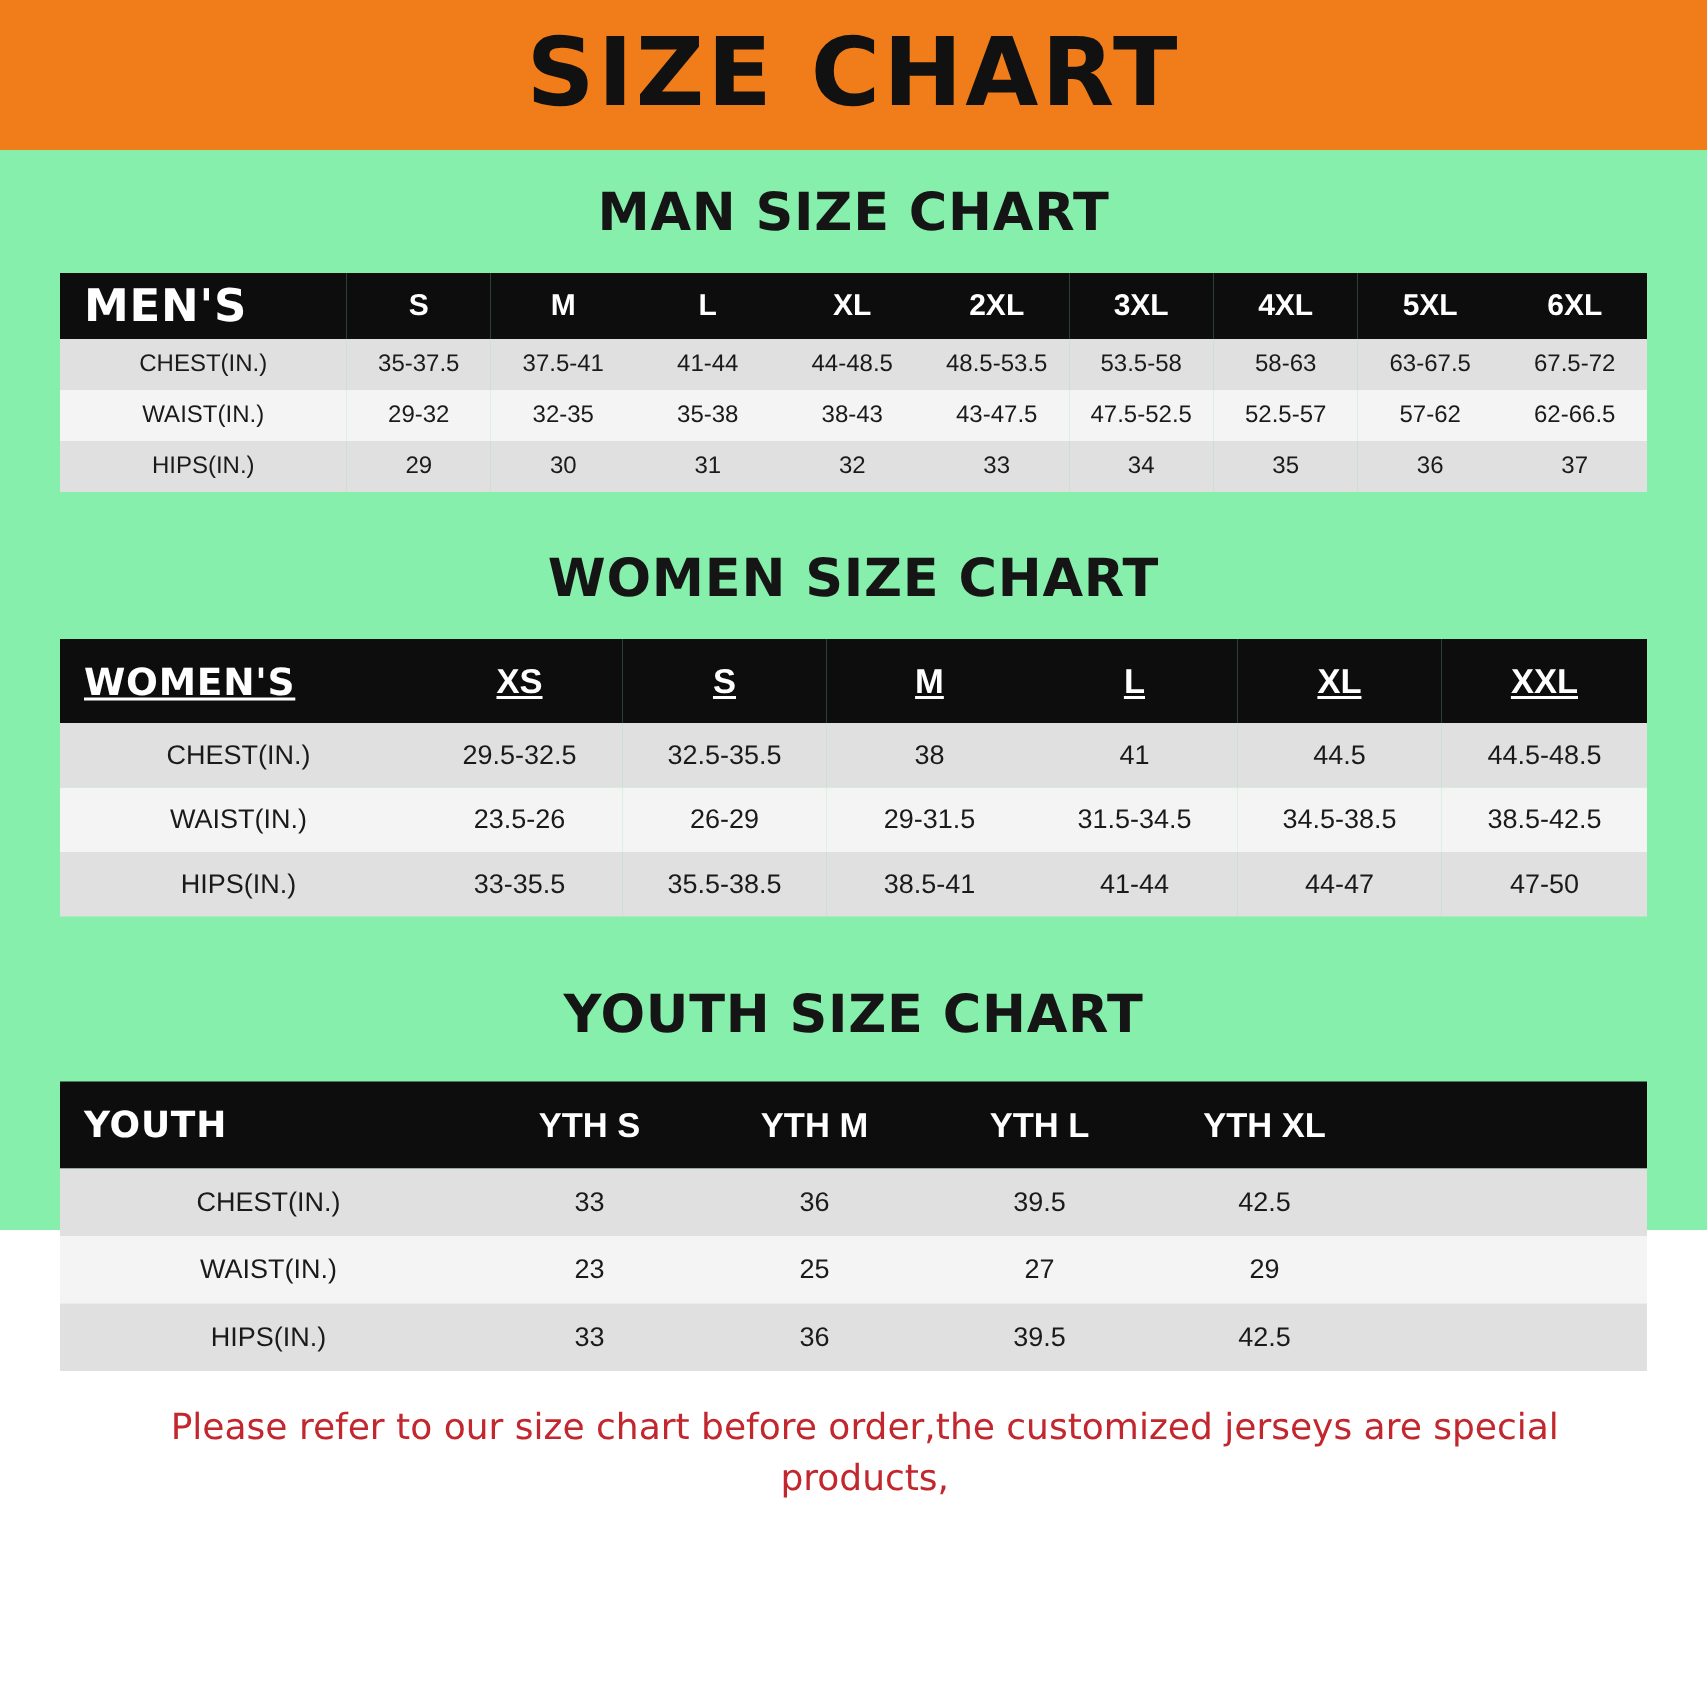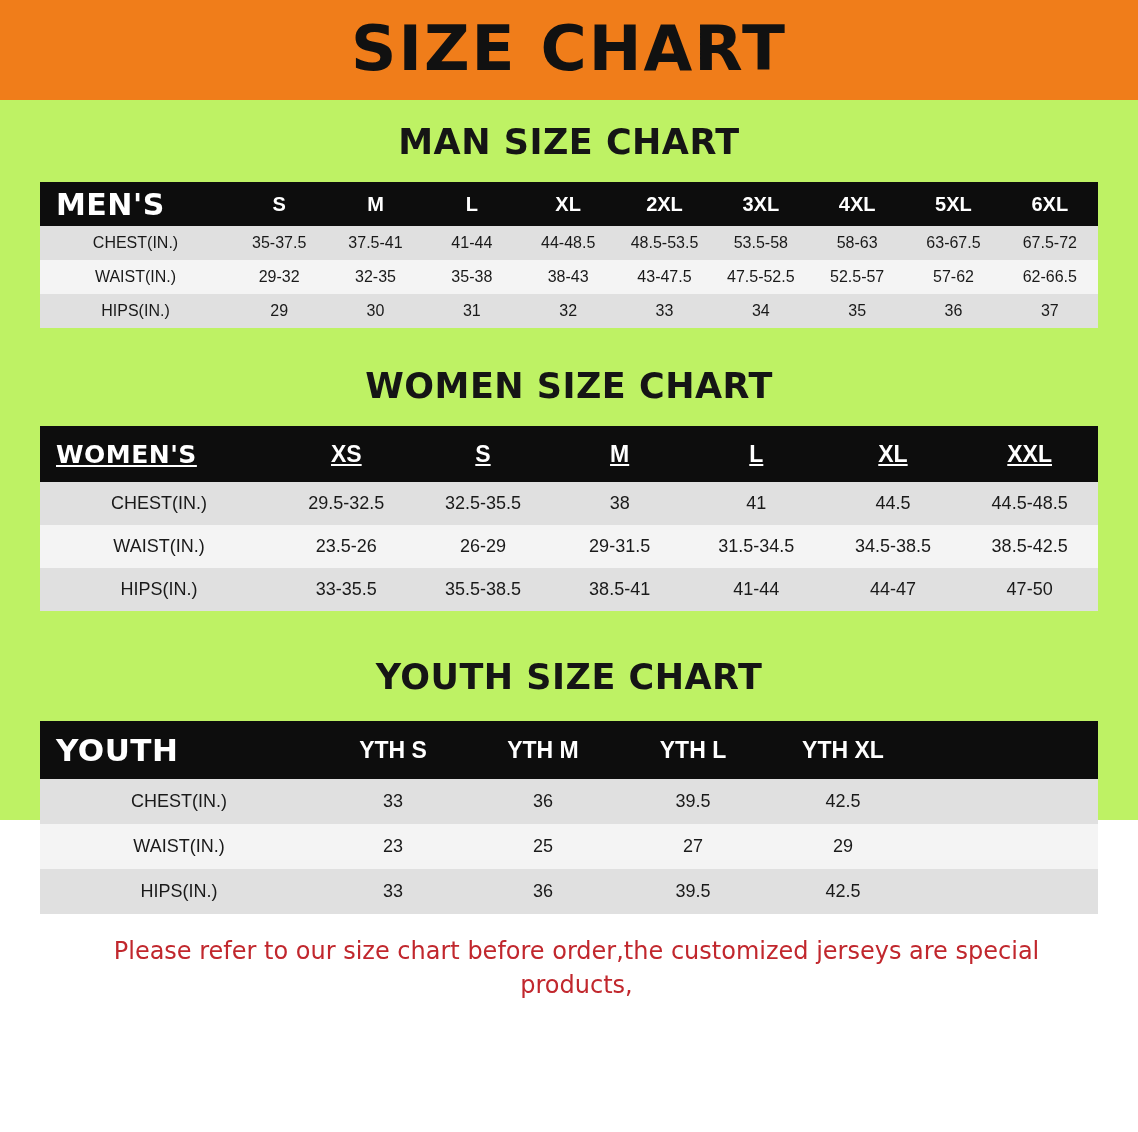--- a/index.html
+++ b/index.html
@@ -10,21 +10,21 @@
     width: 1138px;
     height: 1132px;
     background: #ffffff;
     font-family: "Liberation Sans", sans-serif;
     overflow: hidden;
   }
   .page {
     position: relative;
     width: 1138px;
     height: 820px;
-    background: #bef264;
+    background: #86efac;
   }
 
   
   .banner {
     height: 100px;
     background: #f07d1a;
     display: flex;
     align-items: center;
     justify-content: center;
   }
@@ -91,21 +91,21 @@
   .men tbody td { height: 34px; font-size: 16px; }
   .men tbody td.lead { font-size: 16px; }
 
   
   .women thead th { height: 56px; font-size: 23px; text-decoration: underline; }
   .women thead th.lead { font-size: 25px; }
   .women tbody td { height: 43px; font-size: 18px; }
 
   
   .youth thead th { height: 58px; font-size: 23px; }
-  .youth thead th.lead { font-size: 31px; }
+  .youth thead th.lead { font-size: 24px; }
   .youth tbody td { height: 45px; font-size: 18px; }
 
   
   .note {
     margin: 20px 40px 0 55px;
     color: #c1272d;
     font-family: "DejaVu Sans", sans-serif;
     font-size: 24px;
     line-height: 1.42;
     text-align: center;

